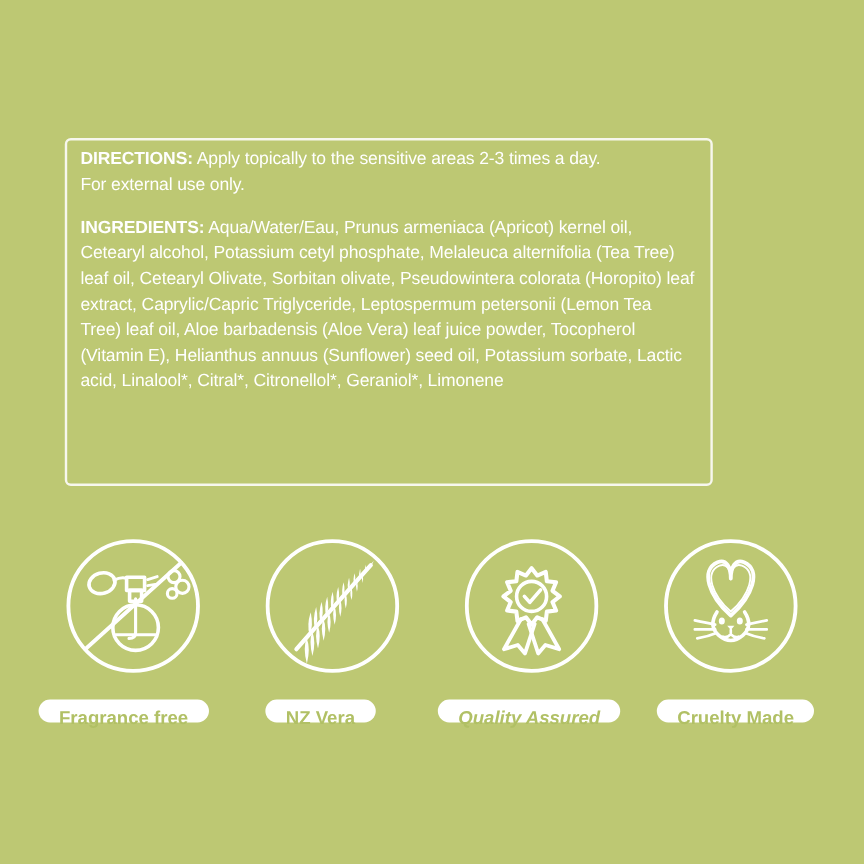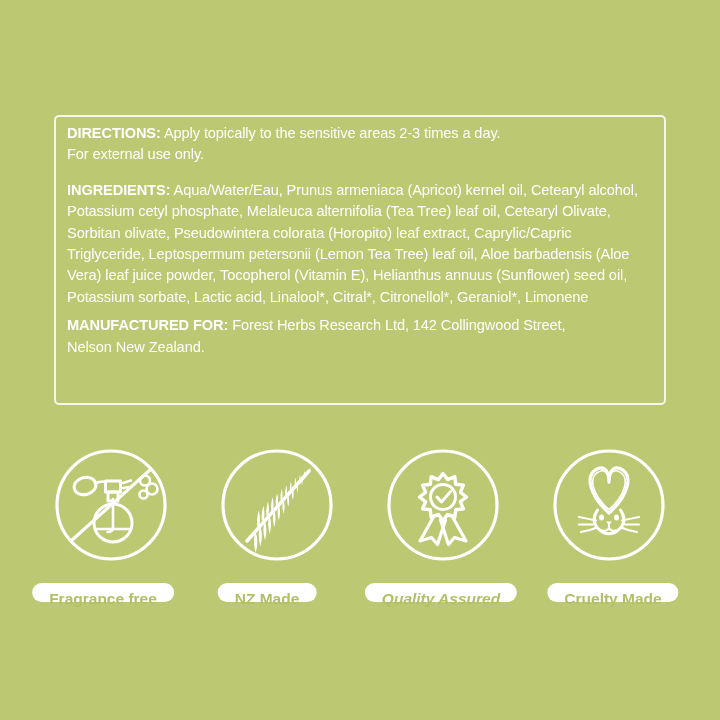--- a/index.html
+++ b/index.html
@@ -3,21 +3,21 @@
 <meta charset="utf-8">
 <style>
   html,body{margin:0;padding:0;}
   body{
     width:720px;height:720px;position:relative;overflow:hidden;
     background:#bdc873;
     font-family:"Liberation Sans","DejaVu Sans",sans-serif;
   }
   
   .panel{
-    position:absolute;left:54px;top:115px;width:612px;height:290px;
+    position:absolute;left:54px;top:115px;width:540px;height:290px;
     box-sizing:border-box;border:2.5px solid #f7f7ee;border-radius:5px;
     padding:6px 12px 4px 11px;overflow:hidden;
   }
   .panel p{
     margin:0;color:#ffffff;font-size:14.6px;line-height:21.4px;
     letter-spacing:-0.1px;
   }
   .panel p.sec{margin-bottom:14px;}
   .panel p.sec:last-child{margin-bottom:0;}
   .panel p.sec3{margin-bottom:7px;}
@@ -42,22 +42,20 @@
   .st{stroke:#ffffff;fill:none;stroke-linecap:round;stroke-linejoin:round;}
   .fw{fill:#ffffff;stroke:none;}
 </style>
 </head>
 <body>
 
 <div class="panel">
   <p class="sec"><span class="lbl">DIRECTIONS:</span> <span class="txt">Apply topically to the sensitive areas 2-3 times a day.
 For external use only.</span></p>
   <p class="sec sec3"><span class="lbl">INGREDIENTS:</span> <span class="txt">Aqua/Water/Eau, Prunus armeniaca (Apricot) kernel oil, Cetearyl alcohol, Potassium cetyl phosphate, Melaleuca alternifolia (Tea Tree) leaf oil, Cetearyl Olivate, Sorbitan olivate, Pseudowintera colorata (Horopito) leaf extract, Caprylic/Capric Triglyceride, Leptospermum petersonii (Lemon Tea Tree) leaf oil, Aloe barbadensis (Aloe Vera) leaf juice powder, Tocopherol (Vitamin E), Helianthus annuus (Sunflower) seed oil, Potassium sorbate, Lactic acid, Linalool*, Citral*, Citronellol*, Geraniol*, Limonene</span></p>
-  <p class="sec"><span class="lbl">MANUFACTURED FOR:</span> <span class="txt">Forest Herbs Research Ltd, 142 Collingwood Street,
-Nelson New Zealand.</span></p>
 </div>
 
 <div class="icon-badge ic1">
   <svg viewBox="0 0 112 112">
     <circle class="st" cx="56" cy="56" r="54" stroke-width="3.2"></circle>
 
     <circle class="st" cx="58" cy="74" r="19" stroke-width="3"></circle>
     <path class="st" d="M41.5 80 L74.5 80" stroke-width="2.6"></path>
     <path class="st" d="M58 50 L58 78 Q58 83 52.5 83" stroke-width="2.6"></path>
     <rect class="st" x="53" y="43" width="10" height="9" stroke-width="3"></rect>
@@ -132,15 +130,15 @@
     <ellipse class="fw" cx="63.5" cy="68.5" rx="2.5" ry="3"></ellipse>
     <path class="fw" d="M53 72.5 h6 l-3 3.5 Z"></path>
     <path class="st" d="M56 76 v3.5 M56 79.5 q-3.5 3.5 -6.5 2 M56 79.5 q3.5 3.5 6.5 2" stroke-width="2.2"></path>
 
     <path class="st" d="M26 68 Q36 70 43 71.5 M26 75.5 L43 75.5 M28 83 Q37 81.5 44 78.5" stroke-width="2.2"></path>
     <path class="st" d="M86 68 Q76 70 69 71.5 M86 75.5 L69 75.5 M84 83 Q75 81.5 68 78.5" stroke-width="2.2"></path>
   </svg>
 </div>
 
 <div class="pill pl1">Fragrance free</div>
-<div class="pill pl2">NZ Made</div>
+<div class="pill pl2">NZ Vera</div>
 <div class="pill pl3">Quality Assured</div>
 <div class="pill pl4">Cruelty Made</div>
 
 </body></html>

